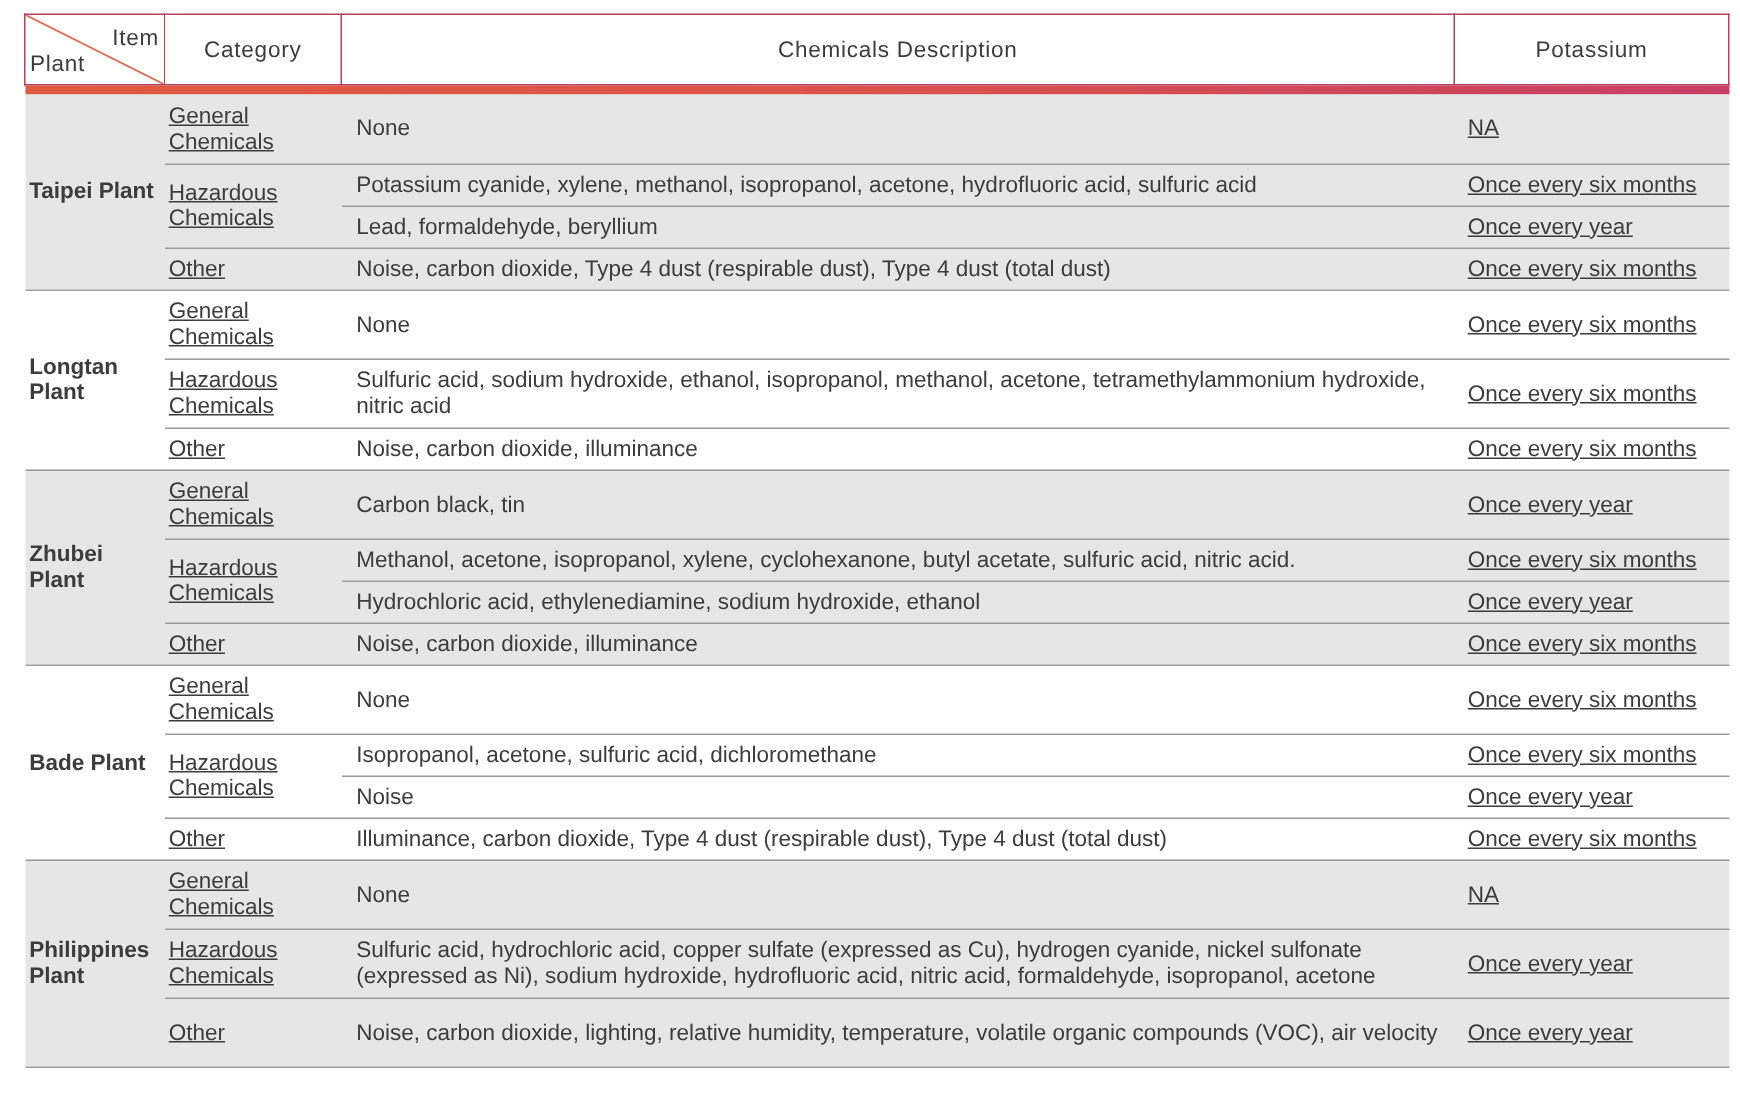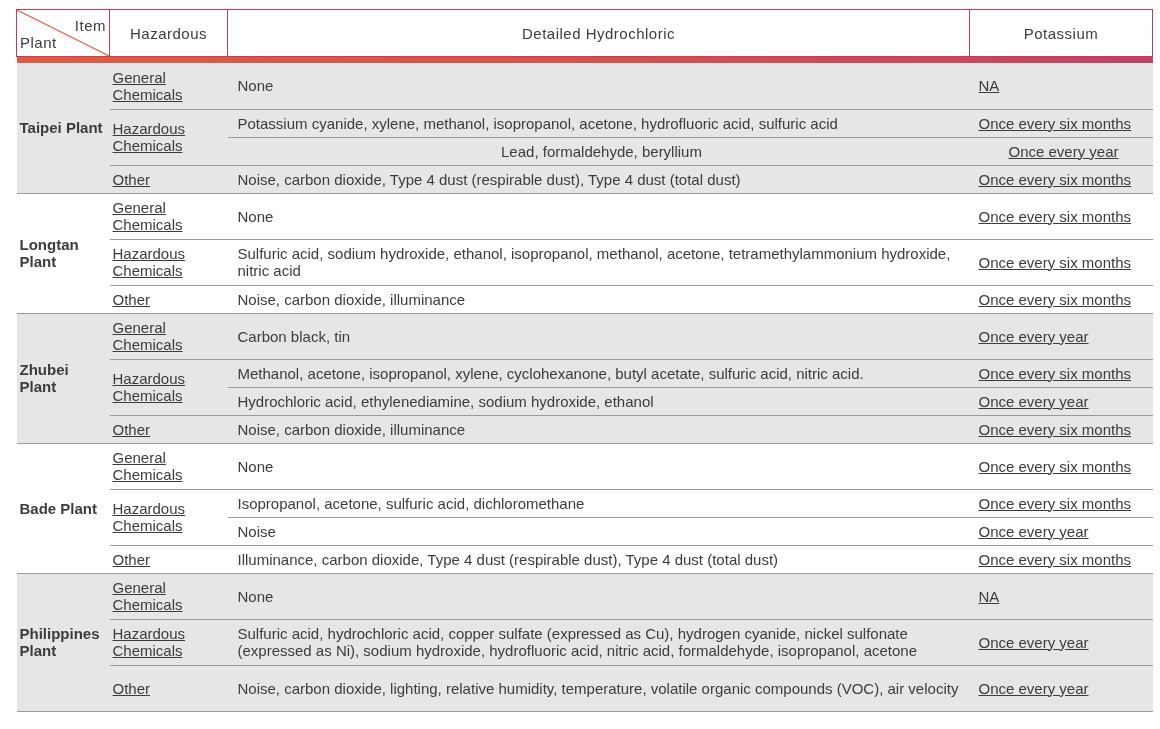--- a/index.html
+++ b/index.html
@@ -33,42 +33,42 @@
     </colgroup>
   <thead>
     <tr>
       <th class="diag">
         <svg preserveAspectRatio="none" viewBox="0 0 100 100">
           <line x1="0" y1="0" x2="100" y2="100" stroke="#e06a50" stroke-width="1.2" vector-effect="non-scaling-stroke"></line>
         </svg>
         <span class="item">Item</span>
         <span class="plant">Plant</span>
       </th>
-      <th>Hazardous</th>
-      <th>Detailed Hydrochloric</th>
+      <th>Category</th>
+      <th>Chemicals Description</th>
       <th>Potassium</th>
     </tr>
     <tr class="bar">
         <td colspan="4"></td>
       </tr>
   </thead>
 
 <tbody class="g">
       <tr style="height: 46px;">
         <td class="plant" rowspan="4">Taipei Plant</td>
         <td class="cat" style="word-spacing: 100px;">General Chemicals</td>
         <td class="desc">None</td>
         <td class="freq">NA</td>
       </tr>
       <tr style="height: 28px;">
         <td class="cat" rowspan="2" style="word-spacing: 100px;">Hazardous Chemicals</td>
         <td class="desc">Potassium cyanide, xylene, methanol, isopropanol, acetone, hydrofluoric acid, sulfuric acid</td>
         <td class="freq">Once every six months</td>
       </tr>
-      <tr style="height: 28px; text-align: center;">
+      <tr style="height: 28px;">
         <td class="desc">Lead, formaldehyde, beryllium</td>
         <td class="freq">Once every year</td>
       </tr>
       <tr style="height: 28px;">
         <td class="cat" style="word-spacing: 100px;">Other</td>
         <td class="desc">Noise, carbon dioxide, Type 4 dust (respirable dust), Type 4 dust (total dust)</td>
         <td class="freq">Once every six months</td>
       </tr>
     </tbody>
     <tbody class="w">

